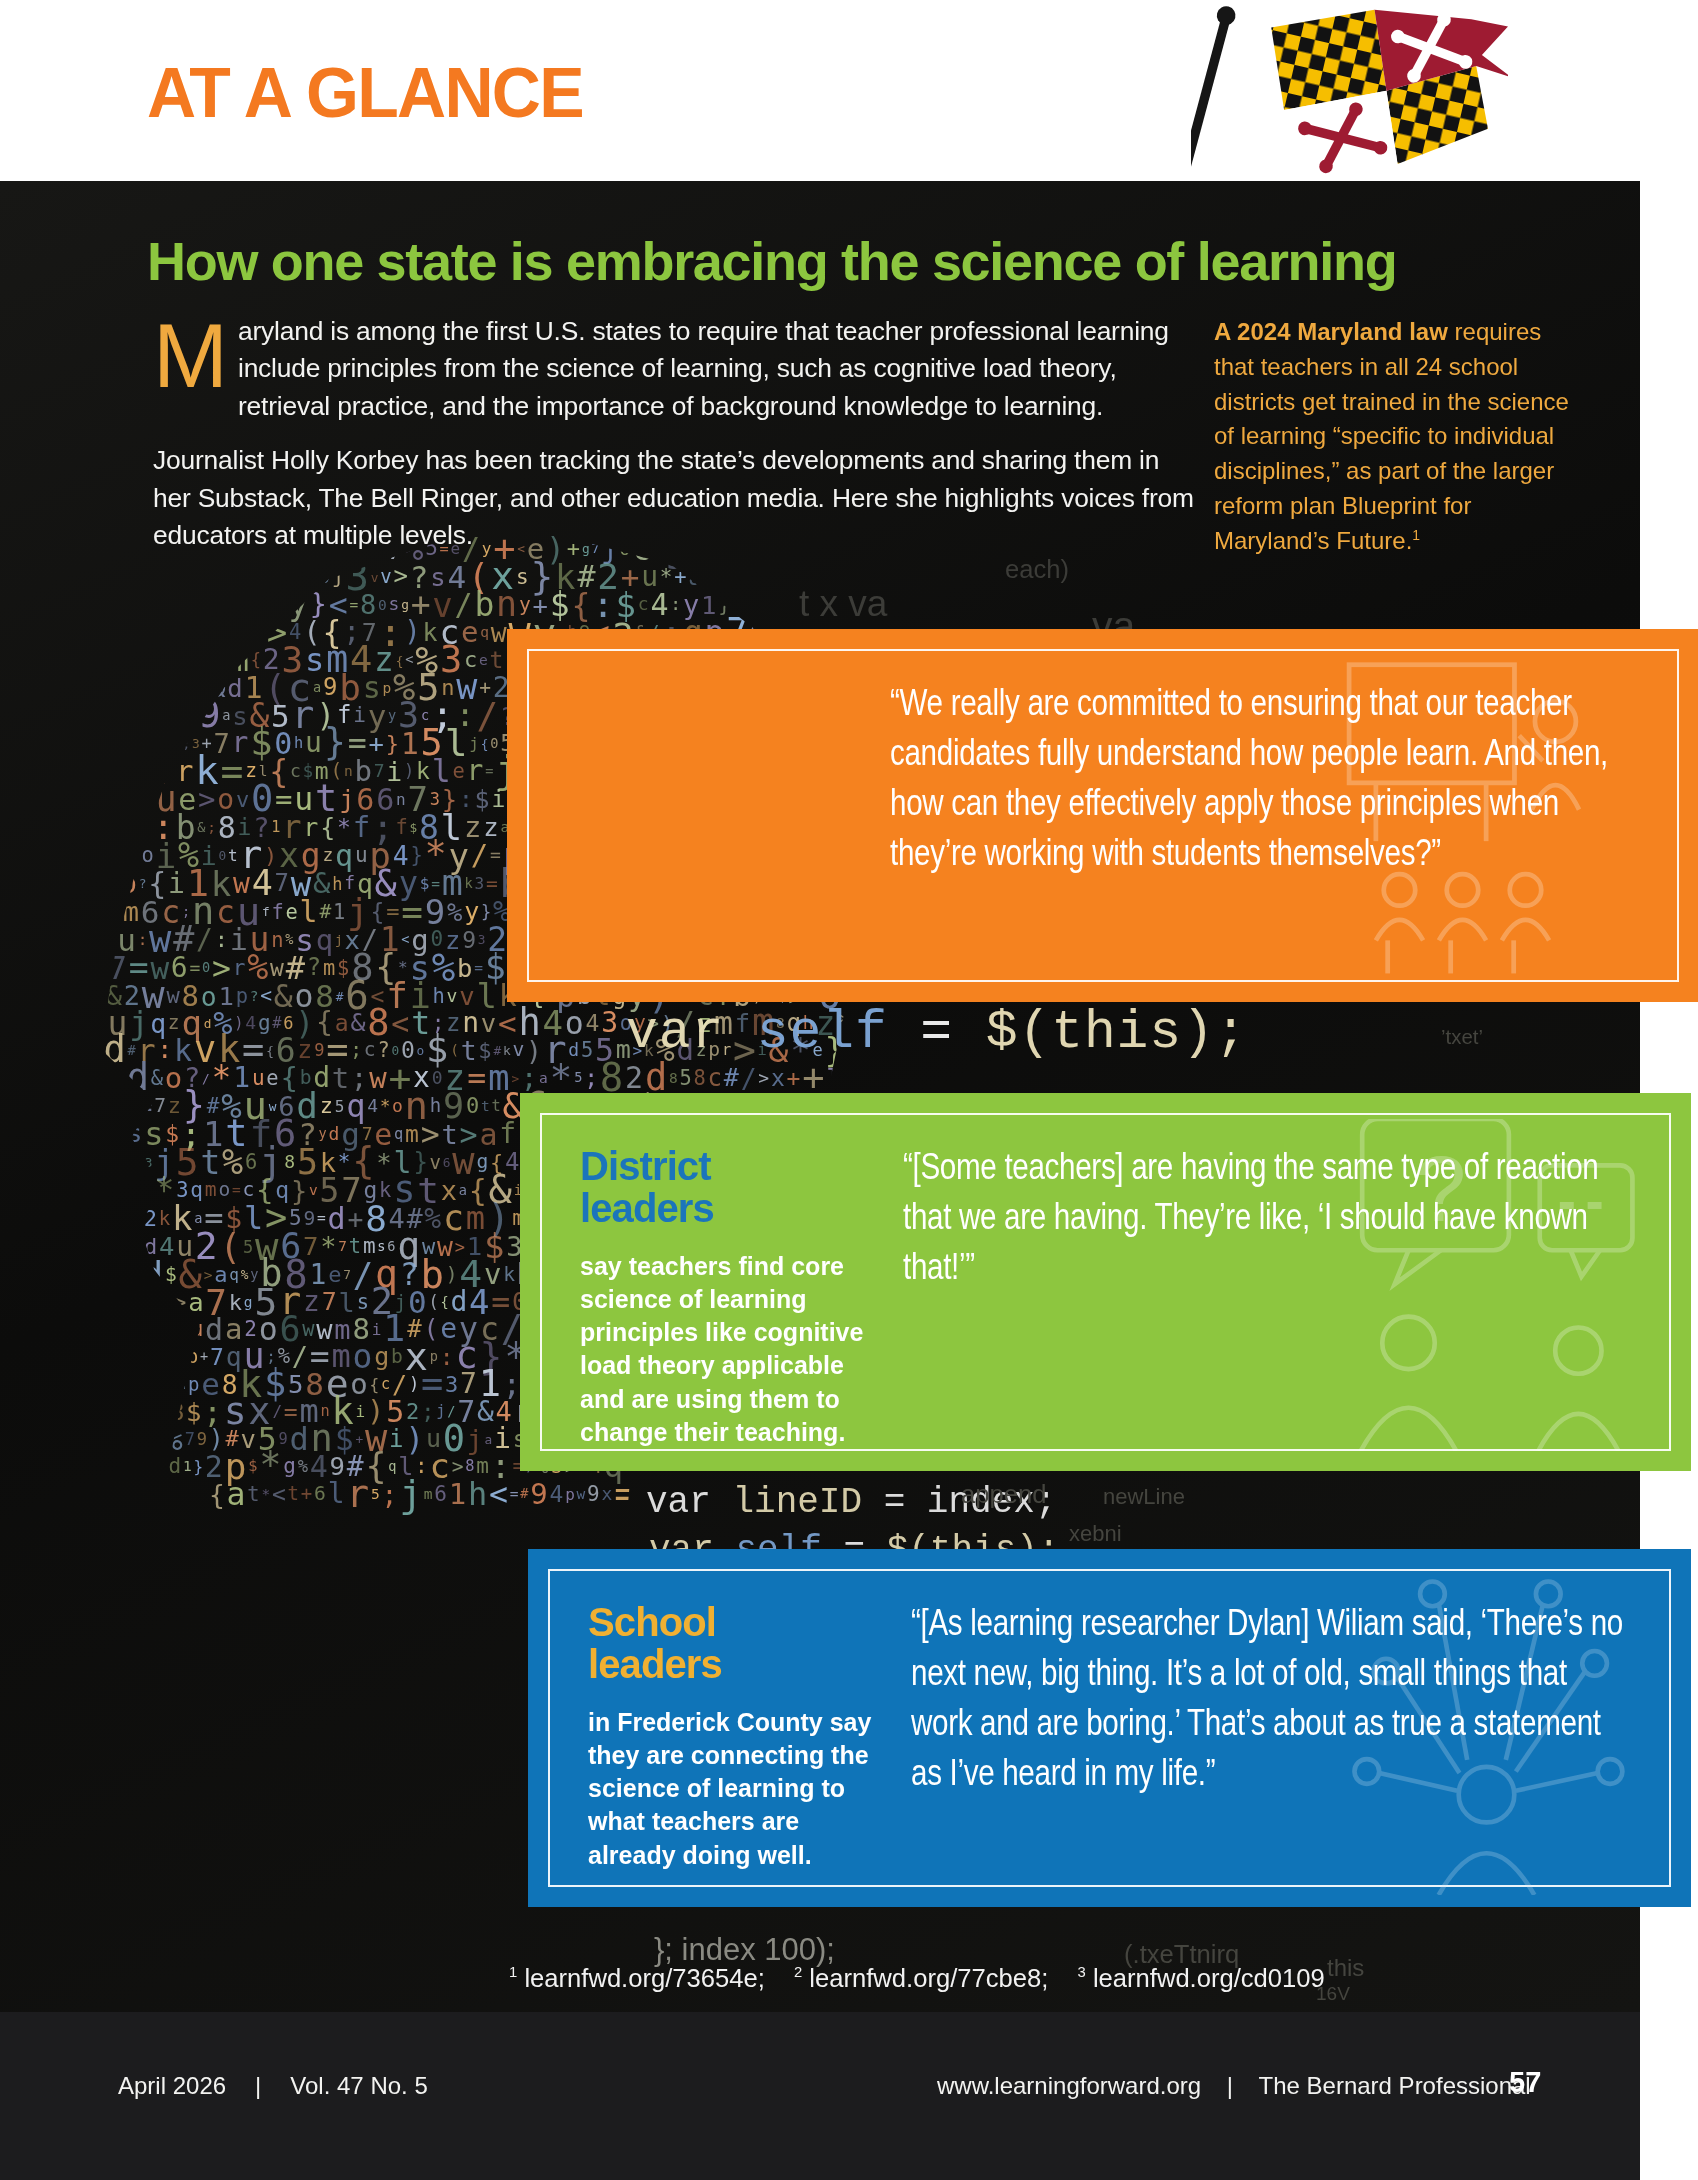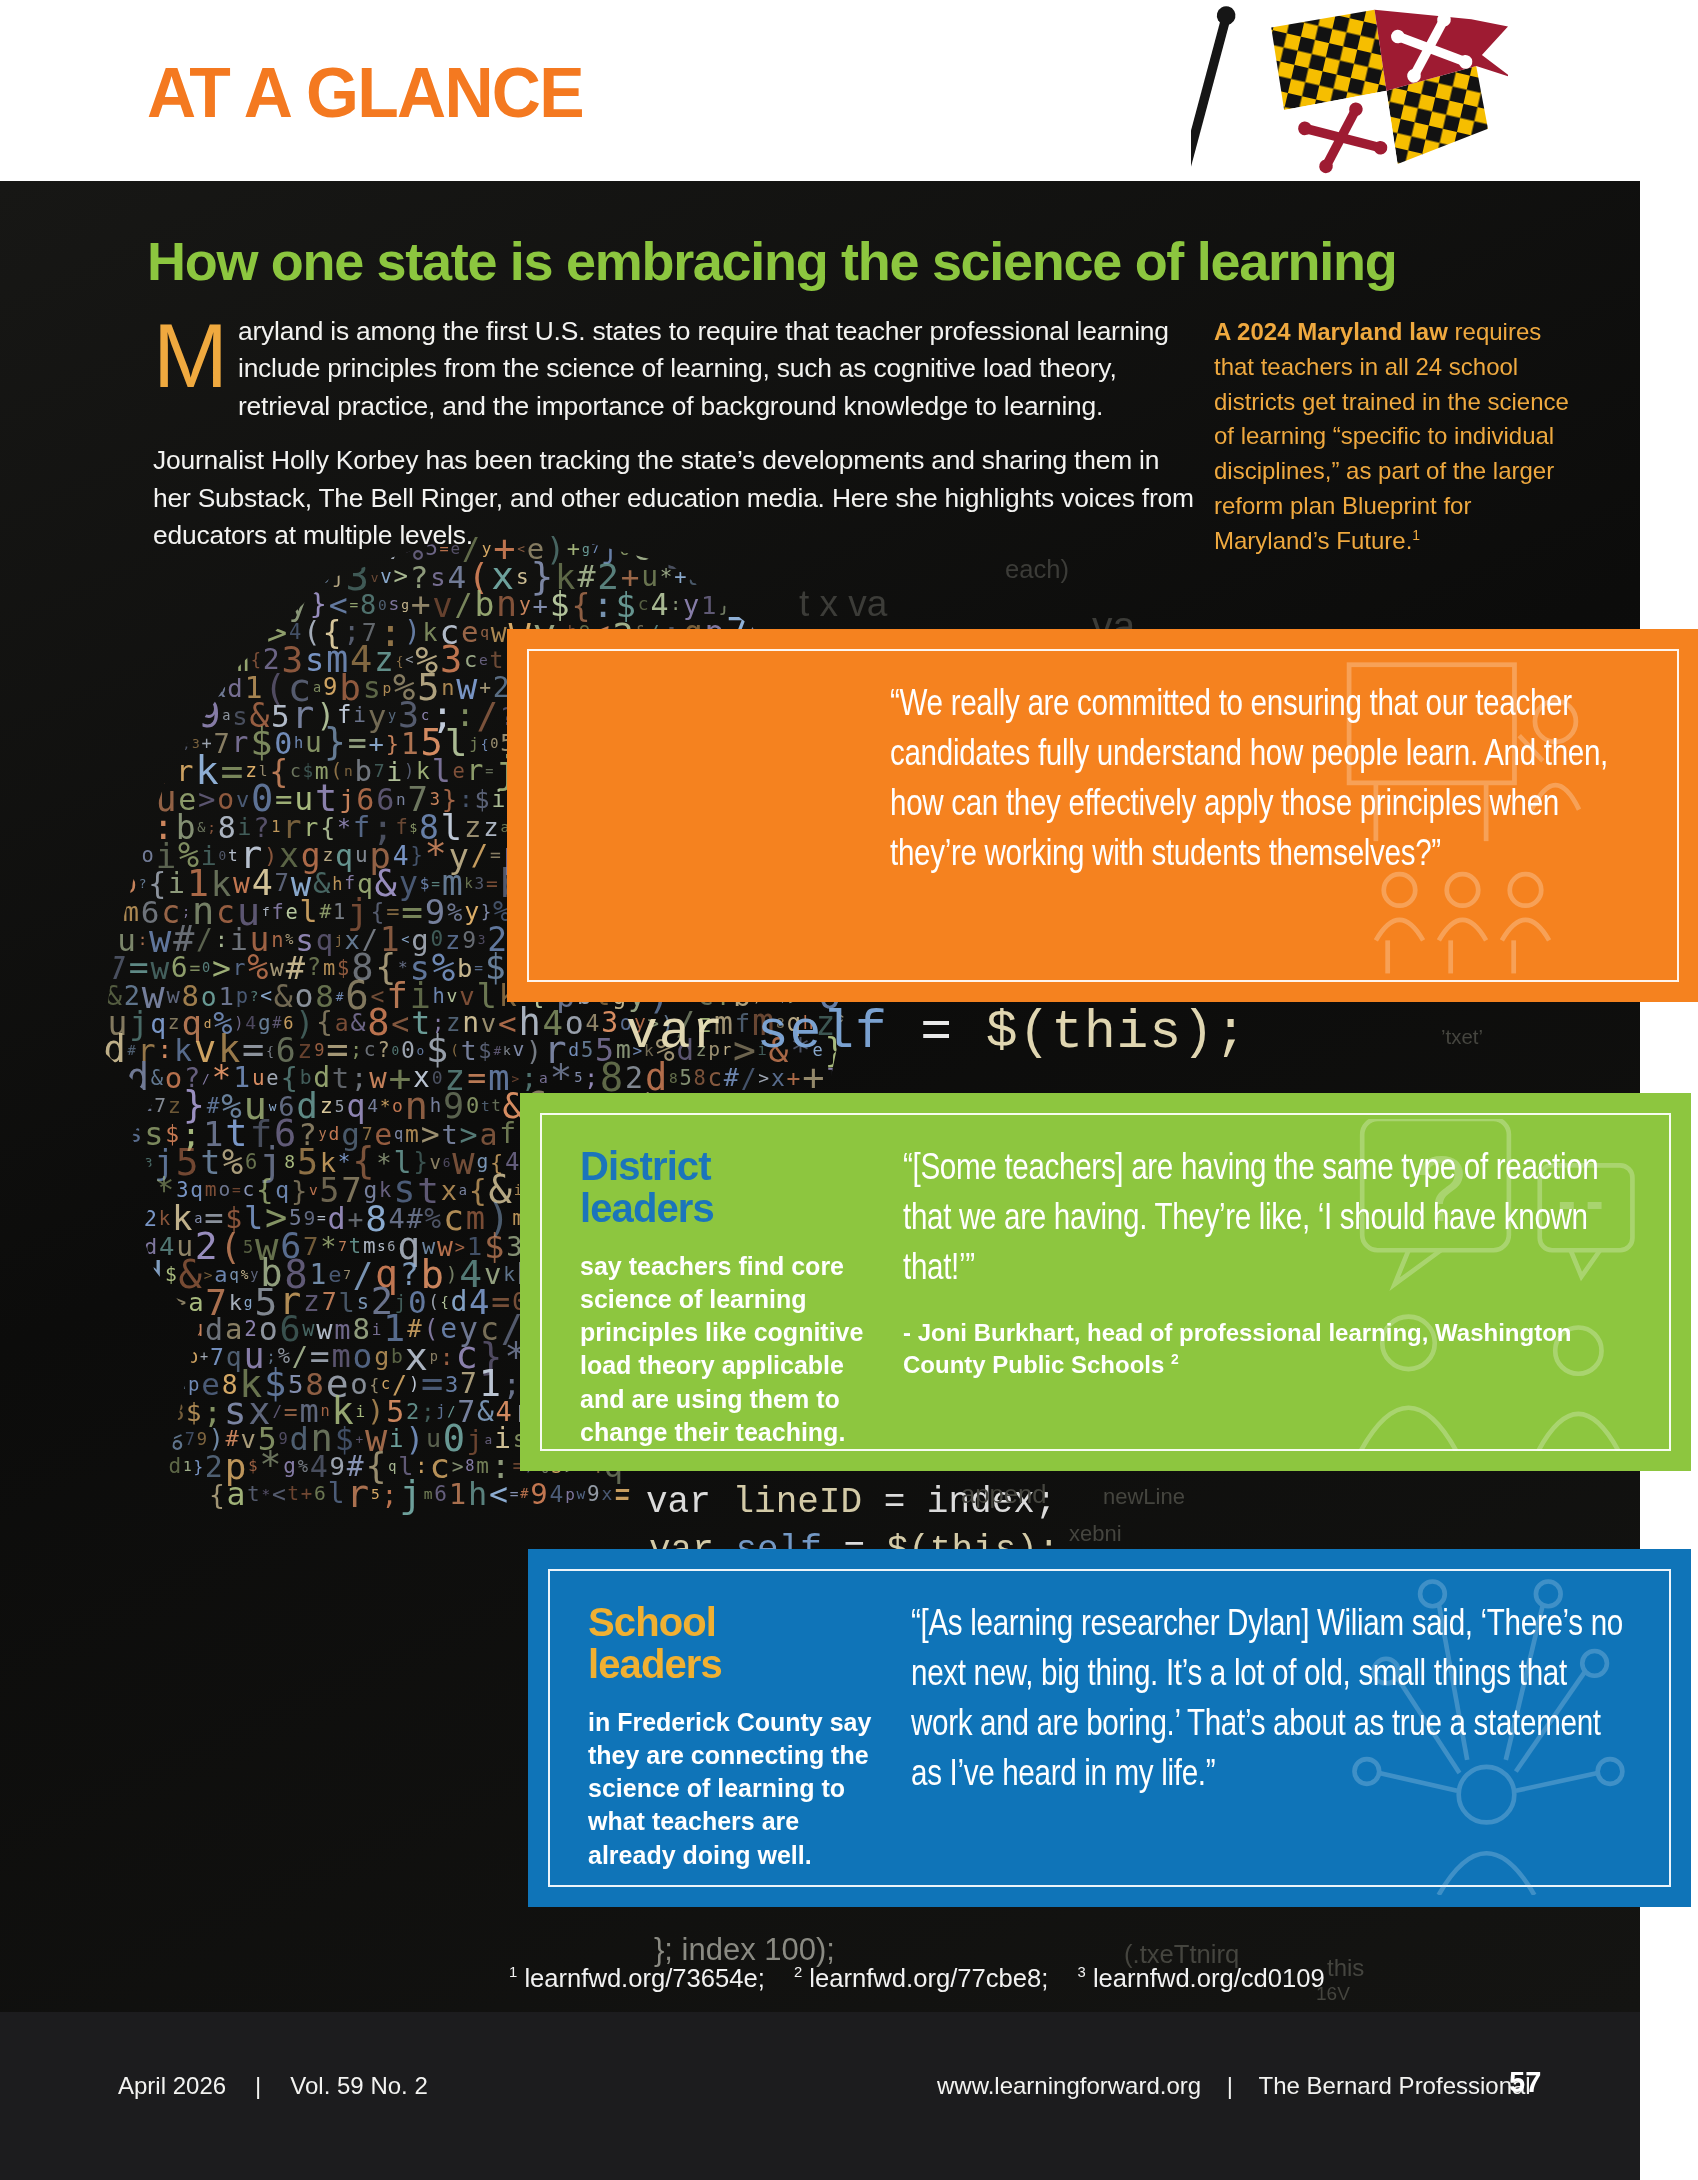--- a/index.html
+++ b/index.html
@@ -1691,21 +1691,20 @@
     </svg>
     <div class="col-left">
       <h2 style="color:#1B75BB;">
         <span style="display:block">District</span>
         <span style="display:block">leaders</span>
       </h2>
       <div class="body">say teachers find core science of learning principles like cognitive load theory applicable and are using them to change their teaching.</div>
     </div>
     <div class="col-right">
       <div class="quote">“[Some teachers] are having the same type of reaction that we are having. They’re like, ‘I should have known that!’”</div>
-      <div class="attr" style="width:716px;"><span>- Joni Burkhart, head of professional learning, Washington County Public Schools</span> <sup>2</sup></div>
     </div>
   </div>
 
   <div class="box" style="left:528px;top:1549px;width:1163px;height:358px;background:#0F74B8;">
     <div class="inner-border"></div>
     <svg class="watermark" style="right:34px;top:13.6px;width:341px;height:332px;" viewBox="0 0 420 430" fill="none" stroke="#cfe4f5" stroke-width="6">
       <circle cx="210" cy="300" r="36"></circle>
         <path d="M148,430 q62,-108 124,0"></path>
       <circle cx="140" cy="40" r="16"></circle>
         <circle cx="290" cy="40" r="16"></circle>
@@ -1734,21 +1733,21 @@
 
   <div class="footnotes">
     <span class="fn"><sup>1</sup> <span>learnfwd.org/73654e;</span></span>
     <span class="fn"><sup>2</sup> <span>learnfwd.org/77cbe8;</span></span>
     <span class="fn"><sup>3</sup> <span>learnfwd.org/cd0109</span></span>
   </div>
 
   <div class="footer-left">
     <span>April 2026</span>
     <span>|</span>
-    <span>Vol. 59 No. 2</span>
+    <span>Vol. 47 No. 5</span>
   </div>
   <div class="footer-right">
     <span>www.learningforward.org</span>
     <span>|</span>
     <span>The Bernard Professional</span>
   </div>
   <div class="page-num">57</div>
 
 </div>
 

